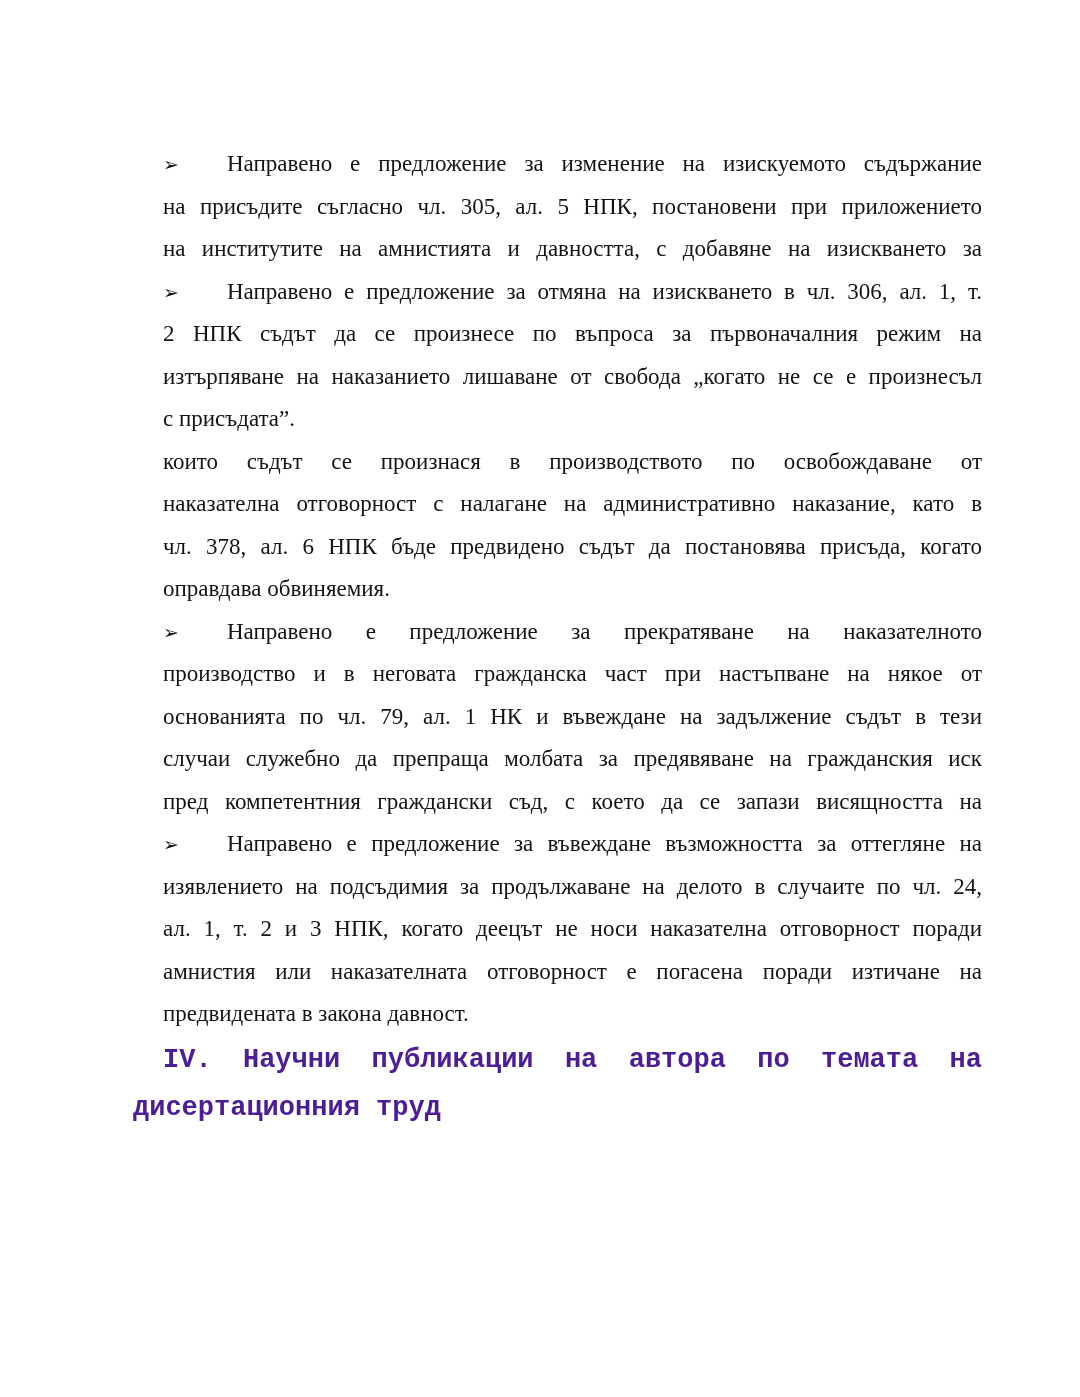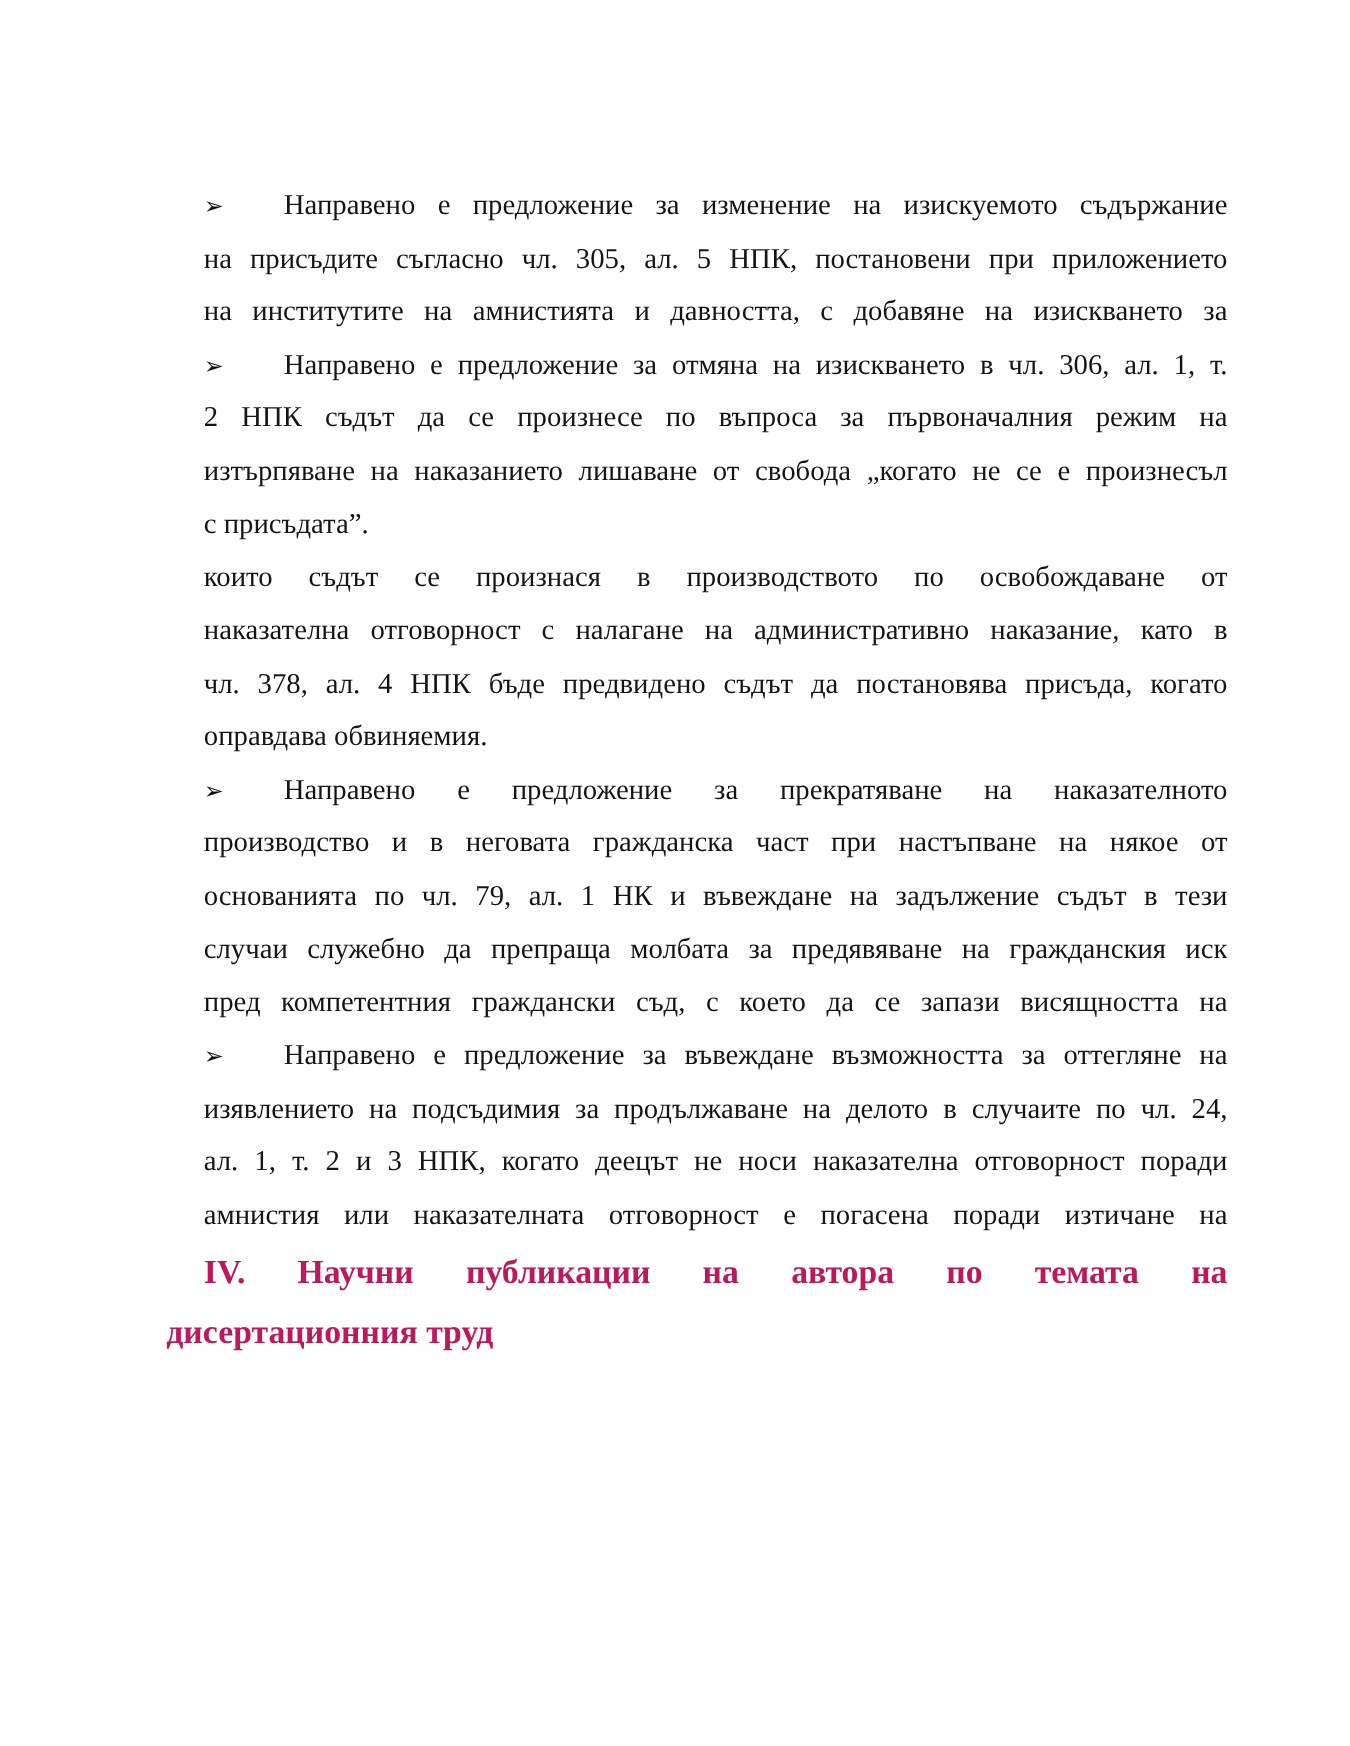--- a/index.html
+++ b/index.html
@@ -37,21 +37,22 @@
     display: inline-block;
     width: 64px;
     font-family: "DejaVu Sans", sans-serif;
     font-size: 19px;
     color: #111111;
   }
   .heading {
     margin-left: -30px;
     width: 849px;
     font-weight: bold;
-    color: #be185d;
+    color: #4c1d95;
+    font-family: Liberation Mono, monospace;
   }
   .hline {
     height: 48px;
     line-height: 48px;
     font-size: 27px;
     overflow: hidden;
   }
   .hline.first {
     padding-left: 30px;
     width: 819px;
@@ -74,37 +75,38 @@
     <div>
       <div class="line j"><span class="bullet">➢</span><span>Направено е предложение за отмяна на изискването в чл. 306, ал. 1, т.</span></div>
       <div class="line j">2 НПК съдът да се произнесе по въпроса за първоначалния режим на</div>
       <div class="line j">изтърпяване на наказанието лишаване от свобода „когато не се е произнесъл</div>
       <div class="line">с присъдата”.</div>
     </div>
 
     <div>
       <div class="line j">които съдът се произнася в производството по освобождаване от</div>
       <div class="line j">наказателна отговорност с налагане на административно наказание, като в</div>
-      <div class="line j">чл. 378, ал. 4 НПК бъде предвидено съдът да постановява присъда, когато</div>
+      <div class="line j">чл. 378, ал. 6 НПК бъде предвидено съдът да постановява присъда, когато</div>
       <div class="line">оправдава обвиняемия.</div>
     </div>
 
     <div>
       <div class="line j"><span class="bullet">➢</span><span>Направено е предложение за прекратяване на наказателното</span></div>
       <div class="line j">производство и в неговата гражданска част при настъпване на някое от</div>
       <div class="line j">основанията по чл. 79, ал. 1 НК и въвеждане на задължение съдът в тези</div>
       <div class="line j">случаи служебно да препраща молбата за предявяване на гражданския иск</div>
       <div class="line j">пред компетентния граждански съд, с което да се запази висящността на</div>
     </div>
 
     <div>
       <div class="line j"><span class="bullet">➢</span><span>Направено е предложение за въвеждане възможността за оттегляне на</span></div>
       <div class="line j">изявлението на подсъдимия за продължаване на делото в случаите по чл. 24,</div>
       <div class="line j">ал. 1, т. 2 и 3 НПК, когато деецът не носи наказателна отговорност поради</div>
       <div class="line j">амнистия или наказателната отговорност е погасена поради изтичане на</div>
+      <div class="line">предвидената в закона давност.</div>
     </div>
 
     <div class="heading">
       <div class="hline first">IV. Научни публикации на автора по темата на</div>
       <div class="hline">дисертационния труд</div>
     </div>
 
   </div>
 </div>
 

